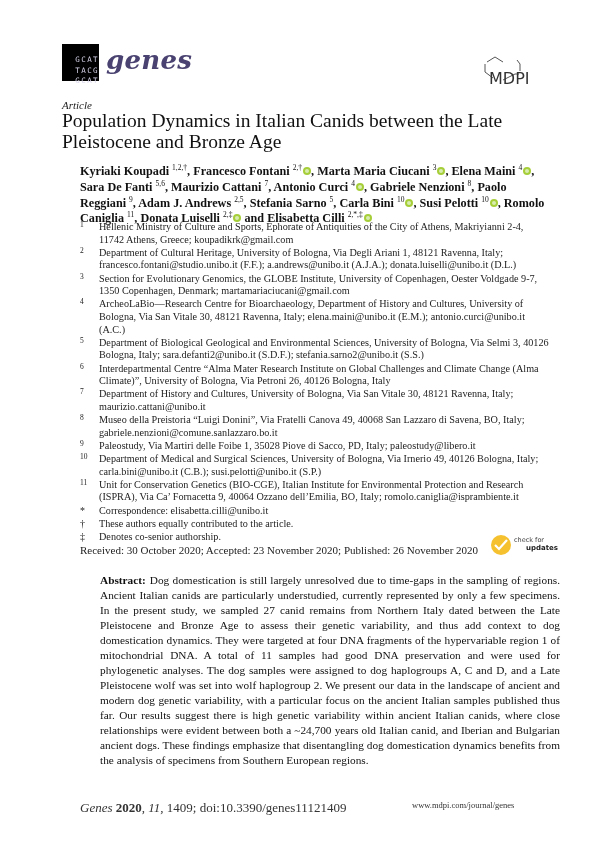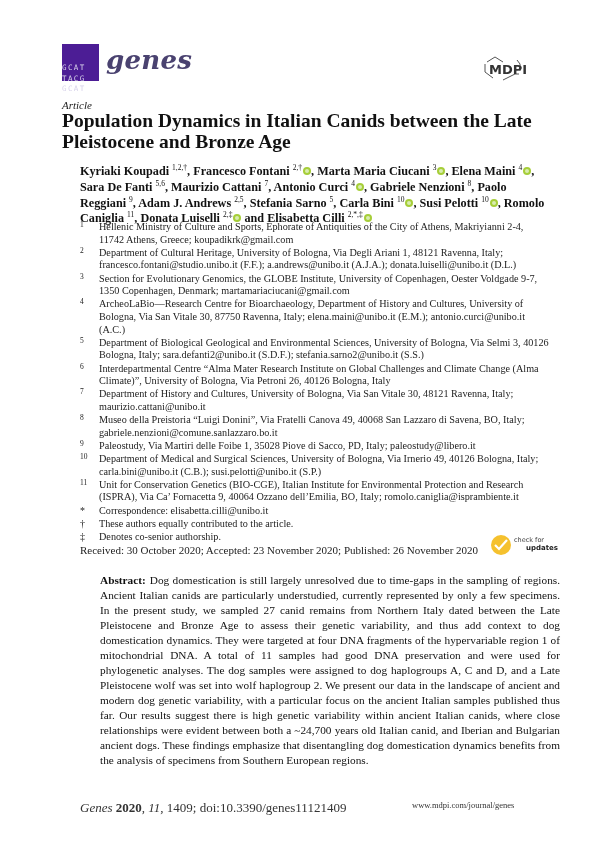--- a/index.html
+++ b/index.html
@@ -4,47 +4,47 @@
 <style>
   html, body { margin: 0; padding: 0; background: #ffffff; }
   body {
     width: 600px; height: 849px; position: relative; overflow: hidden;
     font-family: "DejaVu Serif", "Liberation Serif", serif;
     color: #111;
   }
   .header { position: absolute; left: 62px; top: 44px; width: 500px; height: 40px; }
   .logo-box {
     position: absolute; left: 0; top: 0; width: 37px; height: 37px;
-    background: #4c1d95; color: #d8d3ea;
+    background: #000000; color: #d8d3ea;
     font-family: "DejaVu Sans Mono", "Liberation Mono", monospace;
     font-size: 7.5px; line-height: 10.5px; letter-spacing: 1.4px;
-    text-align: left; padding-top: 19px; box-sizing: border-box;
+    text-align: right; padding-top: 11px; box-sizing: border-box;
   }
   .journal-name {
     position: absolute; left: 44px; top: 1px;
     font-family: "DejaVu Serif", "Liberation Serif", serif;
     font-style: italic; font-weight: bold;
     font-size: 26px; color: #4a4270; letter-spacing: 0.3px;
   }
   .mdpi-logo {
     position: absolute; left: 421px; top: 10px; width: 40px; height: 28px;
   }
   .mdpi-logo span {
-    position: absolute; left: 6px; top: 8px;
+    position: absolute; left: 6px; top: 15px;
     font-family: "DejaVu Sans", "Liberation Sans", sans-serif;
-    font-weight: bold; font-size: 13px; color: #333;
+    font-weight: normal; font-size: 16px; color: #333;
   }
   .article-type {
     position: absolute; left: 62px; top: 99px;
     font-family: "Liberation Serif", serif; font-style: italic; font-size: 11px; color: #222;
   }
   .title {
     position: absolute; left: 62px; top: 110px; width: 480px;
     font-family: "Liberation Serif", "DejaVu Serif", serif;
-    font-weight: bold; font-size: 19.5px; line-height: 21px; color: #111;
+    font-weight: normal; font-size: 19.5px; line-height: 21px; color: #111;
   }
   .authors {
     position: absolute; left: 80px; top: 164px; width: 470px;
     font-family: "Liberation Serif", serif; font-weight: bold;
     font-size: 12.2px; line-height: 15.8px; color: #111;
   }
   .authors sup { font-size: 7.5px; font-weight: normal; vertical-align: 5px; line-height: 0; }
   .orcid {
     display: inline-block; width: 8px; height: 8px; border-radius: 50%;
     background: #a6ce39; vertical-align: 0px; margin-left: 1px;
@@ -120,21 +120,21 @@
 
 <div class="article-type">Article</div>
 <div class="title">Population Dynamics in Italian Canids between the Late Pleistocene and Bronze Age</div>
 
 <div class="authors" id="authors"><span><span>Kyriaki Koupadi</span> <sup>1,2,†</sup></span>, <span><span>Francesco Fontani</span> <sup>2,†</sup><span class="orcid"></span></span>, <span><span>Marta Maria Ciucani</span> <sup>3</sup><span class="orcid"></span></span>, <span><span>Elena Maini</span> <sup>4</sup><span class="orcid"></span></span>, <span><span>Sara De Fanti</span> <sup>5,6</sup></span>, <span><span>Maurizio Cattani</span> <sup>7</sup></span>, <span><span>Antonio Curci</span> <sup>4</sup><span class="orcid"></span></span>, <span><span>Gabriele Nenzioni</span> <sup>8</sup></span>, <span><span>Paolo Reggiani</span> <sup>9</sup></span>, <span><span>Adam J. Andrews</span> <sup>2,5</sup></span>, <span><span>Stefania Sarno</span> <sup>5</sup></span>, <span><span>Carla Bini</span> <sup>10</sup><span class="orcid"></span></span>, <span><span>Susi Pelotti</span> <sup>10</sup><span class="orcid"></span></span>, <span><span>Romolo Caniglia</span> <sup>11</sup></span>, <span><span>Donata Luiselli</span> <sup>2,‡</sup><span class="orcid"></span></span> <span>and</span> <span><span>Elisabetta Cilli</span> <sup>2,*,‡</sup><span class="orcid"></span></span></div>
 
 <div class="affils" id="affils">
     <div class="affil"><span class="mark">1</span><span>Hellenic Ministry of Culture and Sports, Ephorate of Antiquities of the City of Athens, Makriyianni 2-4, 11742 Athens, Greece; koupadikrk@gmail.com</span></div>
     <div class="affil"><span class="mark">2</span><span>Department of Cultural Heritage, University of Bologna, Via Degli Ariani 1, 48121 Ravenna, Italy; francesco.fontani@studio.unibo.it (F.F.); a.andrews@unibo.it (A.J.A.); donata.luiselli@unibo.it (D.L.)</span></div>
     <div class="affil"><span class="mark">3</span><span>Section for Evolutionary Genomics, the GLOBE Institute, University of Copenhagen, Oester Voldgade 9-7, 1350 Copenhagen, Denmark; martamariaciucani@gmail.com</span></div>
-    <div class="affil"><span class="mark">4</span><span>ArcheoLaBio—Research Centre for Bioarchaeology, Department of History and Cultures, University of Bologna, Via San Vitale 30, 87750 Ravenna, Italy; elena.maini@unibo.it (E.M.); antonio.curci@unibo.it (A.C.)</span></div>
+    <div class="affil"><span class="mark">4</span><span>ArcheoLaBio—Research Centre for Bioarchaeology, Department of History and Cultures, University of Bologna, Via San Vitale 30, 48121 Ravenna, Italy; elena.maini@unibo.it (E.M.); antonio.curci@unibo.it (A.C.)</span></div>
     <div class="affil"><span class="mark">5</span><span>Department of Biological Geological and Environmental Sciences, University of Bologna, Via Selmi 3, 40126 Bologna, Italy; sara.defanti2@unibo.it (S.D.F.); stefania.sarno2@unibo.it (S.S.)</span></div>
     <div class="affil"><span class="mark">6</span><span>Interdepartmental Centre “Alma Mater Research Institute on Global Challenges and Climate Change (Alma Climate)”, University of Bologna, Via Petroni 26, 40126 Bologna, Italy</span></div>
     <div class="affil"><span class="mark">7</span><span>Department of History and Cultures, University of Bologna, Via San Vitale 30, 48121 Ravenna, Italy; maurizio.cattani@unibo.it</span></div>
     <div class="affil"><span class="mark">8</span><span>Museo della Preistoria “Luigi Donini”, Via Fratelli Canova 49, 40068 San Lazzaro di Savena, BO, Italy; gabriele.nenzioni@comune.sanlazzaro.bo.it</span></div>
     <div class="affil"><span class="mark">9</span><span>Paleostudy, Via Martiri delle Foibe 1, 35028 Piove di Sacco, PD, Italy; paleostudy@libero.it</span></div>
     <div class="affil"><span class="mark">10</span><span>Department of Medical and Surgical Sciences, University of Bologna, Via Irnerio 49, 40126 Bologna, Italy; carla.bini@unibo.it (C.B.); susi.pelotti@unibo.it (S.P.)</span></div>
     <div class="affil"><span class="mark">11</span><span>Unit for Conservation Genetics (BIO-CGE), Italian Institute for Environmental Protection and Research (ISPRA), Via Ca’ Fornacetta 9, 40064 Ozzano dell’Emilia, BO, Italy; romolo.caniglia@isprambiente.it</span></div>
     <div class="affil"><span class="mark sym">*</span><span>Correspondence: elisabetta.cilli@unibo.it</span></div>
     <div class="affil"><span class="mark sym">†</span><span>These authors equally contributed to the article.</span></div>
     <div class="affil"><span class="mark sym">‡</span><span>Denotes co-senior authorship.</span></div>

